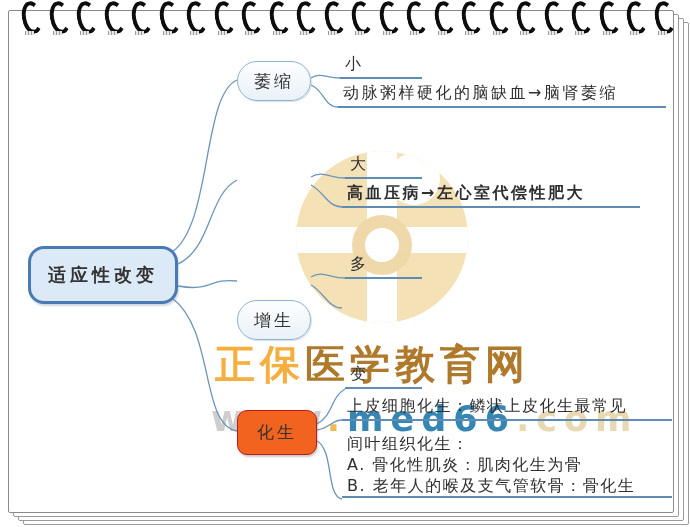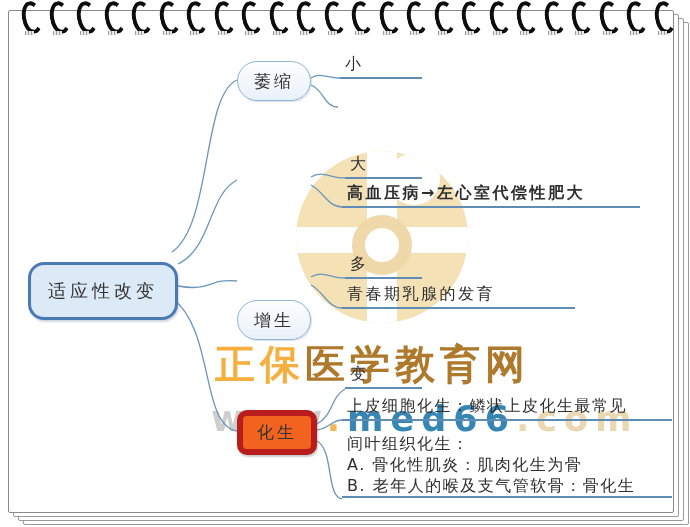--- a/index.html
+++ b/index.html
@@ -38,30 +38,30 @@
   .wm-url .pre{color:#c3c3c3;}
   .wm-url .dot{color:#f0a830;}
   .wm-url .dom{color:#0369a1;}
   .wm-url .suf{color:#e4cfa0;}
   
   .connectors{position:absolute;left:0;top:0;z-index:5;}
   .connectors path{fill:none;stroke:#6b96bb;stroke-width:1.3px;}
   
   .node{position:absolute;display:flex;align-items:center;justify-content:center;
         box-sizing:border-box;color:#333;z-index:10;}
-  .node-root{left:28px;top:262px;width:150px;height:58px;border:3px solid #4a7ab5;
+  .node-root{left:28px;top:246px;width:150px;height:58px;border:3px solid #4a7ab5;
         border-radius:16px;background:#dce9f6;font-size:18px;letter-spacing:4px;
-        box-shadow:1px 2px 2px rgba(120,140,160,.35);}
+        box-shadow:1px 2px 2px rgba(120,140,160,.35);font-weight:bold;}
   .node-branch{left:237px;width:74px;height:40px;border:1px solid #8fb4d4;border-radius:20px;
         background:linear-gradient(180deg,#fdfeff,#e9f1f8);font-size:17px;letter-spacing:3px;
         box-shadow:1px 1px 1px rgba(130,150,170,.3);}
   .node-atrophy{top:61px;}
   .node-hypertrophy{top:161px;}
   .node-hyperplasia{top:261px;margin-top:39px;}
-  .node-metaplasia{top:410px;width:80px;height:45px;background:#f2631f;border:6px solid #b91c1c;
+  .node-metaplasia{top:410px;width:80px;height:45px;background:#f2631f;border:1px solid #b91c1c;
         border-radius:10px;box-shadow:1px 2px 2px rgba(120,120,120,.4);}
   
   .leaf{position:absolute;box-sizing:border-box;font-size:16px;line-height:20px;
         letter-spacing:2.5px;color:#2f2f2f;padding:0 0 3px 5px;
         border-bottom:2px solid #5e8cb4;white-space:nowrap;z-index:10;}
   .leaf.block{line-height:21px;white-space:normal;padding-bottom:0;}
   .b1c1{left:340px;top:54px;width:82px;}
   .b1c2{left:338px;top:83px;width:328px;}
   .b2c1{left:345px;top:154px;width:77px;}
   .b2c2{left:342px;top:183px;width:298px;font-weight:bold;}
@@ -114,27 +114,27 @@
 
     <path d="M 317 424 C 334 414, 330 398, 345 389"></path>
     <path d="M 317 430 C 330 428, 332 420, 342 420"></path>
     <path d="M 317 441 C 334 450, 326 497, 342 499"></path>
   </svg>
 
   <div class="node node-root">适应性改变</div>
 
   <div class="node node-branch node-atrophy">萎缩</div>
   <div class="leaf b1c1">小</div>
+  <div class="leaf b1c2">动脉粥样硬化的脑缺血→脑肾萎缩</div>
 
   <div class="leaf b2c1">大</div>
   <div class="leaf b2c2">高血压病→左心室代偿性肥大</div>
 
   <div class="node node-branch node-hyperplasia">增生</div>
   <div class="leaf b3c1">多</div>
-  <div class="leaf b3c2">青春期乳腺的发育</div>
 
   <div class="node node-branch node-metaplasia">化生</div>
   <div class="leaf b4c1">变</div>
   <div class="leaf b4c2">上皮细胞化生：鳞状上皮化生最常见</div>
   <div class="leaf block b4block">
     <div>间叶组织化生：</div>
     <div>A. 骨化性肌炎：肌肉化生为骨</div>
     <div>B. 老年人的喉及支气管软骨：骨化生</div>
   </div>
 

